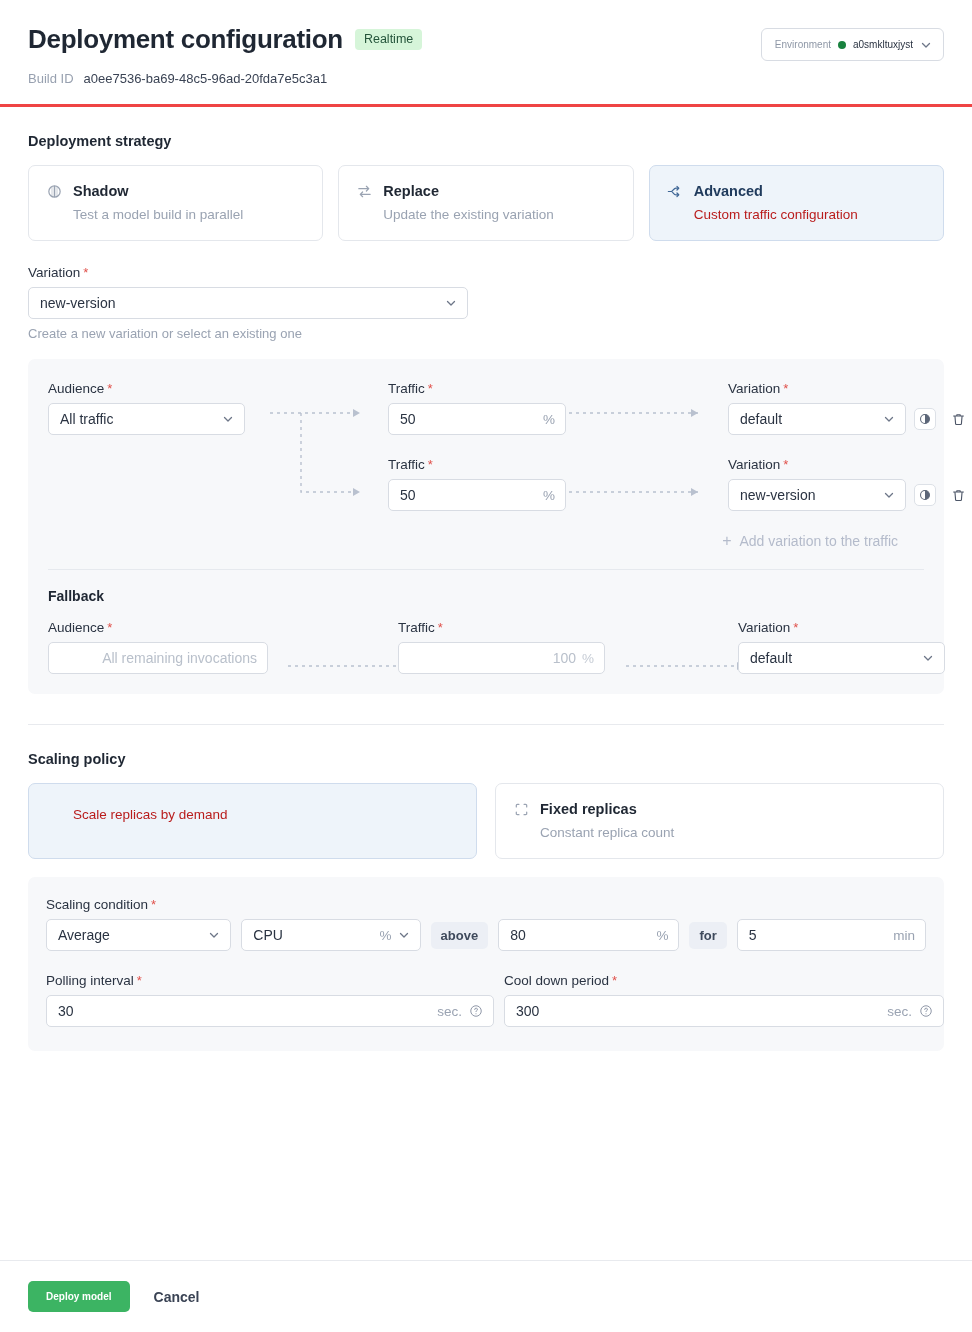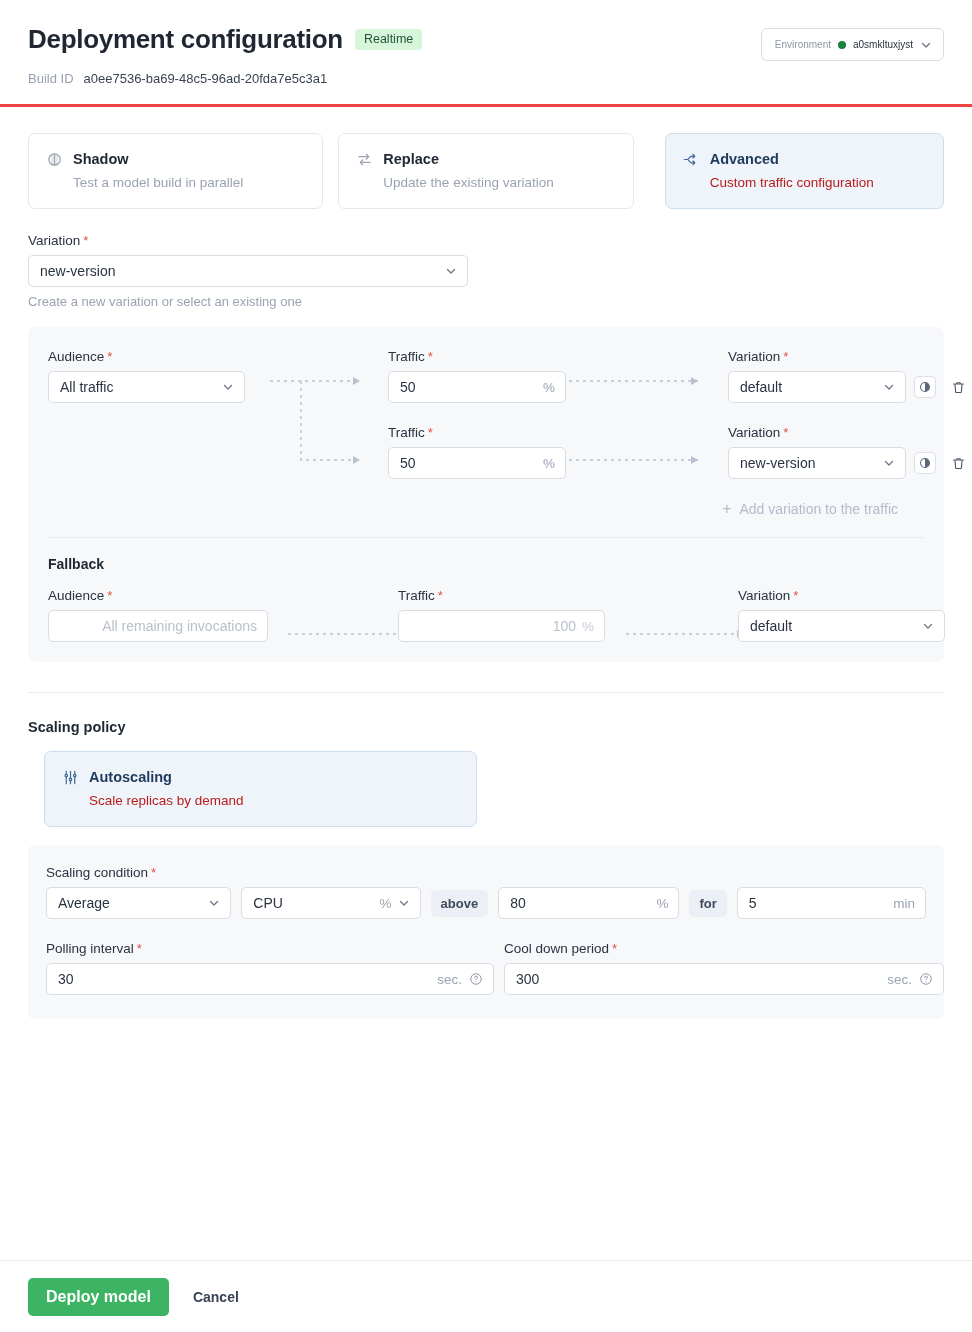--- a/index.html
+++ b/index.html
@@ -82,21 +82,20 @@
   .strategy-card {
     border: 1px solid #e4e7ec;
     border-radius: 7px;
     background: #fff;
     padding: 16px 16px 18px 16px;
     min-height: 76px;
   }
   .strategy-card.selected {
     background: #eef4fa;
     border-color: #cfdced;
-    margin-left: 16px;
   }
   .sc-head { display: flex; align-items: center; gap: 10px; }
   .sc-icon { width: 18px; height: 18px; color: #9aa3b2; display:inline-flex; align-items:center; justify-content:center;}
   .strategy-card.selected .sc-icon { color: #3f6695; }
   .sc-name { font-size: 14.5px; font-weight: bold; color: #1f2733; }
   .strategy-card.selected .sc-name { color: #1f3a5c; }
   .sc-desc { margin-top: 7px; margin-left: 28px; font-size: 13.5px; color: #9aa3b2; }
   .strategy-card.selected .sc-desc { color: #b91c1c; }
 
   
@@ -226,21 +225,21 @@
     background: #fff;
     padding: 16px 28px;
     display: flex; align-items: center; gap: 20px;
     height: 72px;
   }
   .btn-deploy {
     background: #3cb463;
     color: #fff;
     border: none;
     border-radius: 5px;
-    font-size: 16px;
+    font-size: 10px;
     font-weight: bold;
     padding: 10px 18px;
     font-family: inherit;
   }
   .btn-cancel {
     background: none; border: none;
     color: #3a4354;
     font-size: 14px;
     font-weight: bold;
     font-family: inherit;
@@ -267,20 +266,21 @@
     <span class="chev">
       <svg width="12" height="12" viewBox="0 0 12 12" fill="none">
           <path d="M2.5 4.5L6 8L9.5 4.5" stroke="currentColor" stroke-width="1.3" stroke-linecap="round" stroke-linejoin="round"></path>
         </svg>
     </span>
   </div>
 </div>
 
 <div class="content">
 
+  <div class="section-title">Deployment strategy</div>
 
   <div class="strategy-grid">
 
     <div class="strategy-card">
       <div class="sc-head">
         <span class="sc-icon">
           <svg width="17" height="17" viewBox="0 0 18 18" fill="none">
             <circle cx="9" cy="9" r="6" stroke="currentColor" stroke-width="1.3"></circle>
             <path d="M9 3v12" stroke="currentColor" stroke-width="1.1"></path>
             <path d="M6.2 4.2v9.6M7.6 3.4v11.2M10.4 3.4v11.2M11.8 4.2v9.6" stroke="currentColor" stroke-width="0.8" opacity="0.55"></path>
@@ -513,34 +513,37 @@
         </div>
       </div>
     </div>
   </div>
 
   <div class="scaling-section">
     <div class="section-title">Scaling policy</div>
 
     <div class="scaling-grid">
       <div class="strategy-card selected">
+        <div class="sc-desc">Scale replicas by demand</div>
+      </div>
+
+      <div class="strategy-card">
         <div class="sc-head">
           <span class="sc-icon">
             <svg width="17" height="17" viewBox="0 0 18 18" fill="none">
-              <path d="M4.5 2.5v3.2M4.5 8.3v7.2M9 2.5v7.2M9 12.3v3.2M13.5 2.5v3.2M13.5 8.3v7.2" stroke="currentColor" stroke-width="1.25" stroke-linecap="round"></path>
-              <circle cx="4.5" cy="7" r="1.35" stroke="currentColor" stroke-width="1.2"></circle>
-              <circle cx="9" cy="11" r="1.35" stroke="currentColor" stroke-width="1.2"></circle>
-              <circle cx="13.5" cy="7" r="1.35" stroke="currentColor" stroke-width="1.2"></circle>
+              <path d="M3.5 6.3V4.6a1.1 1.1 0 011.1-1.1h1.7" stroke="currentColor" stroke-width="1.3" stroke-linecap="round"></path>
+              <path d="M14.5 6.3V4.6a1.1 1.1 0 00-1.1-1.1h-1.7" stroke="currentColor" stroke-width="1.3" stroke-linecap="round"></path>
+              <path d="M3.5 11.7v1.7a1.1 1.1 0 001.1 1.1h1.7" stroke="currentColor" stroke-width="1.3" stroke-linecap="round"></path>
+              <path d="M14.5 11.7v1.7a1.1 1.1 0 01-1.1 1.1h-1.7" stroke="currentColor" stroke-width="1.3" stroke-linecap="round"></path>
             </svg>
           </span>
-          <span class="sc-name">Autoscaling</span>
-        </div>
-        <div class="sc-desc">Scale replicas by demand</div>
-      </div>
-
+          <span class="sc-name">Fixed replicas</span>
+        </div>
+        <div class="sc-desc">Constant replica count</div>
+      </div>
     </div>
 
     <div class="scale-panel">
       <div class="field-label">
         <span>Scaling condition</span>
           <span class="req">*</span>
       </div>
 
       <div class="cond-row">
         <div class="sel w-avg">

